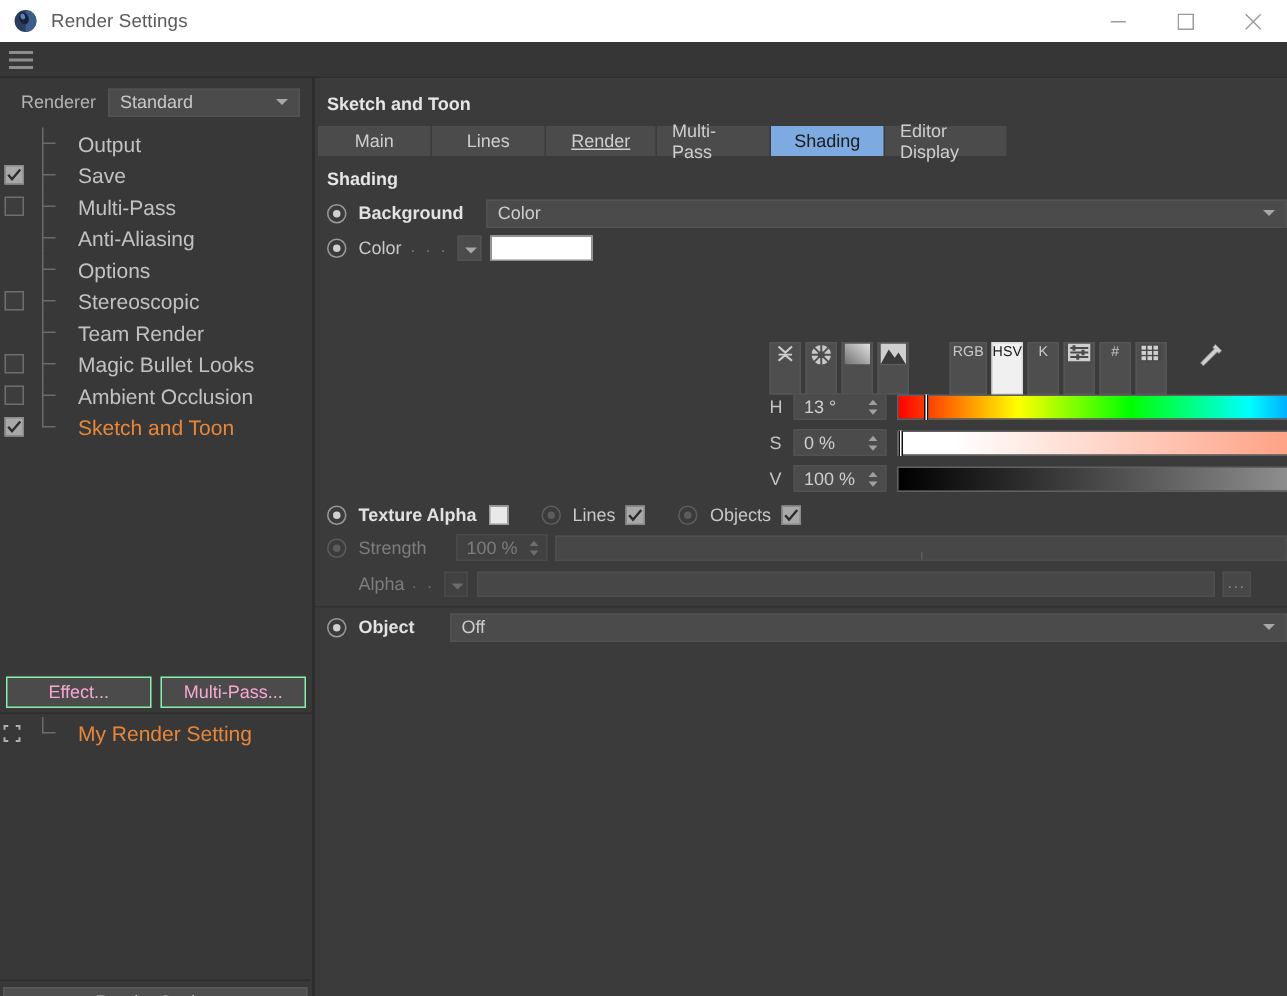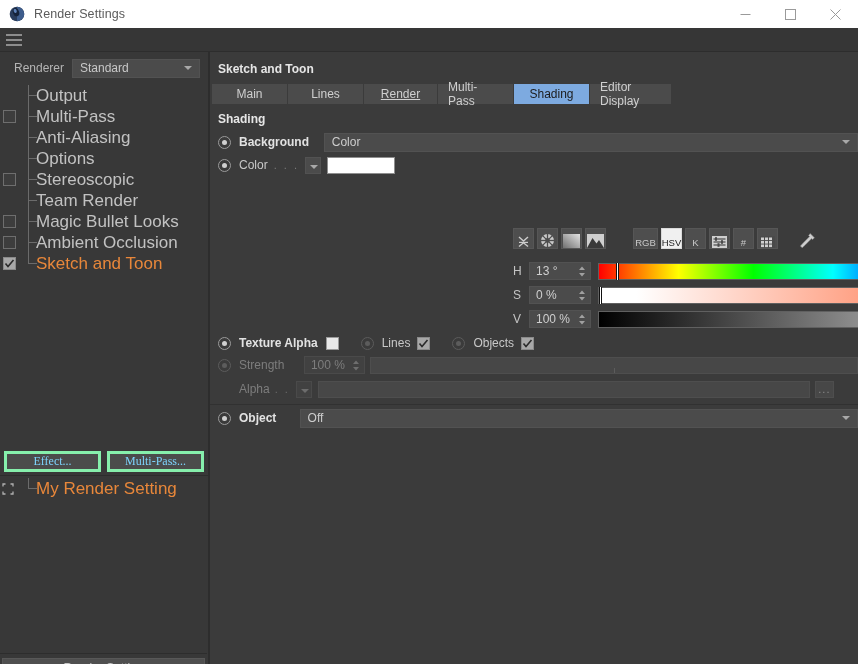--- a/index.html
+++ b/index.html
@@ -83,31 +83,31 @@
   .tbranch {
     position: absolute; left: 28px; top: 0; width: 10px; height: 21px;
   }
   .tbranch:before {
     content: ""; position: absolute; left: 0; top: 0; width: 1px; height: 21px; background: #6b6b6b;
   }
   .tbranch:after {
     content: ""; position: absolute; left: 0; top: 10px; width: 9px; height: 1px; background: #6b6b6b;
   }
   .tbranch.last:before { height: 11px; }
-  .tlabel { margin-left: 36px; font-size: 17px; color: #c2c2c2; }
+  .tlabel { margin-left: 52px; font-size: 14px; color: #c2c2c2; }
   .tlabel.sel { color: #e8873a; }
 
   
   .lp-buttons {
     position: absolute; left: 0; top: 396px; width: 208px; height: 26px;
     display: flex; gap: 6px; padding: 0 4px; align-items: center;
   }
   .btn {
-    flex: 1 1 0; height: 21px; background: #4b4b4b; border: 3px solid #86efac;
-    color: #7dd3fc; font-size: 12px; display: flex; align-items: center; justify-content: center; font-family: Liberation Serif, serif;
+    flex: 1 1 0; height: 21px; background: #4b4b4b; border: 1px solid #86efac;
+    color: #f9a8d4; font-size: 12px; display: flex; align-items: center; justify-content: center;
   }
   .lp-sep {
     position: absolute; left: 0; top: 423px; width: 208px; height: 1px; background: #2d2d2d;
   }
   .myrender {
     position: absolute; left: 0; top: 426px; width: 208px; height: 21px;
     display: flex; align-items: center;
   }
   .cross-icon { position: absolute; left: 2px; top: 5px; width: 12px; height: 12px; }
   .myrender .tbranch { left: 28px; }
@@ -199,22 +199,22 @@
   .minicombo.dim { background: #414141; border-color: #4a4a4a; }
   .minicombo.dim:after { border-top-color: #6c6c6c; }
 
   .swatch {
     width: 68px; height: 17px; background: #ffffff; border: 1px solid #8e8e8e;
   }
 
   
   .ibar { position: absolute; left: 303px; top: 176px; display: flex; align-items: center; }
   .ibtn {
-    width: 21px; height: 21px; background: #4e4e4e; border: 1px solid #565656;
-    display: flex; align-items: flex-end; justify-content: center;
+    width: 21px; height: 35px; background: #4e4e4e; border: 1px solid #565656;
+    display: flex; align-items: flex-start; justify-content: center;
     color: #c9c9c9; font-size: 9.5px; margin-right: 3px; position: relative;
   }
   .ibtn.on { background: #f0f0f0; color: #1b1b1b; border-color: #dadada; }
   .ibtn.plain { background: transparent; border: none; }
 
   
   .hsvrow { position: absolute; left: 303px; height: 20px; display: flex; align-items: center; }
   .hsvlab { width: 11px; font-size: 12px; color: #c4c4c4; }
   .numfield {
     width: 62px; height: 18px; background: #4b4b4b; border: 1px solid #525252;
@@ -306,20 +306,29 @@
       <div class="combo renderer-combo">
         <span class="cv">Standard</span>
         <span class="carat"></span>
       </div>
     </div>
 
     <div class="tree" id="tree">
         <div class="trow">
           <span class="tbranch"></span>
           <span class="tlabel">Output</span>
+        </div>
+        <div class="trow">
+          <span class="tcb">
+            <svg width="11" height="11" viewBox="0 0 11 11">
+              <path d="M1.5 5.5 L4 8.5 L9.5 2" fill="none" stroke="#2b2b2b" stroke-width="1.6"></path>
+            </svg>
+          </span>
+          <span class="tbranch"></span>
+          <span class="tlabel">Save</span>
         </div>
         <div class="trow">
           <span class="tcb empty"></span>
           <span class="tbranch"></span>
           <span class="tlabel">Multi-Pass</span>
         </div>
         <div class="trow">
           <span class="tbranch"></span>
           <span class="tlabel">Anti-Aliasing</span>
         </div>

